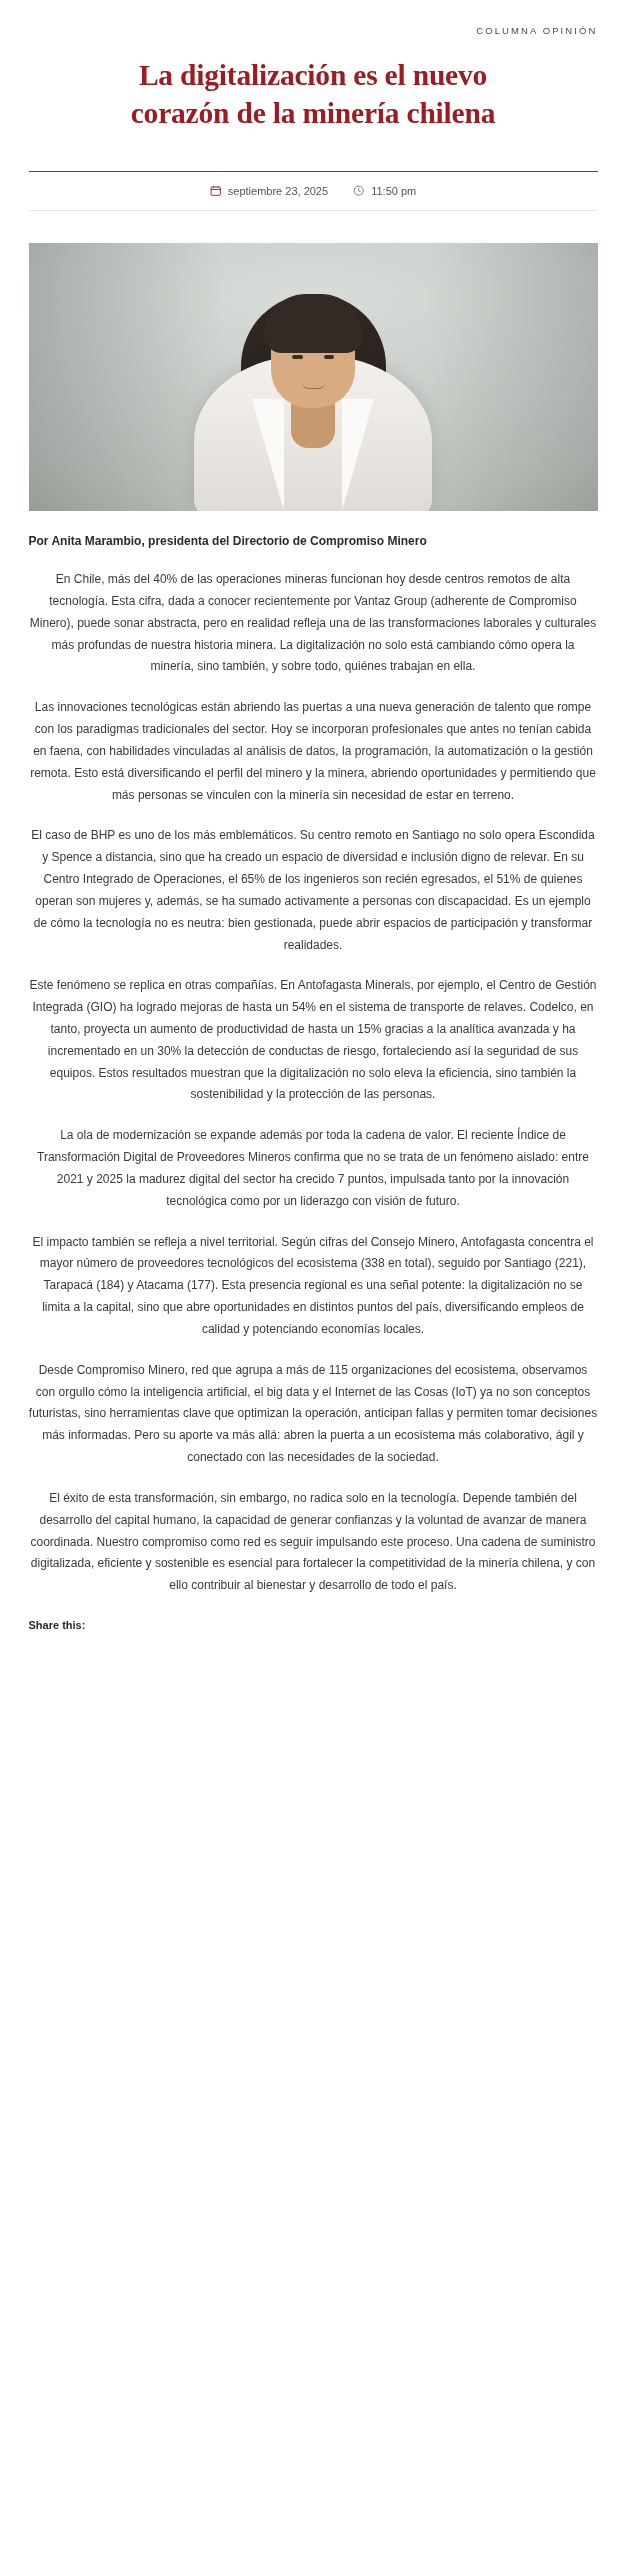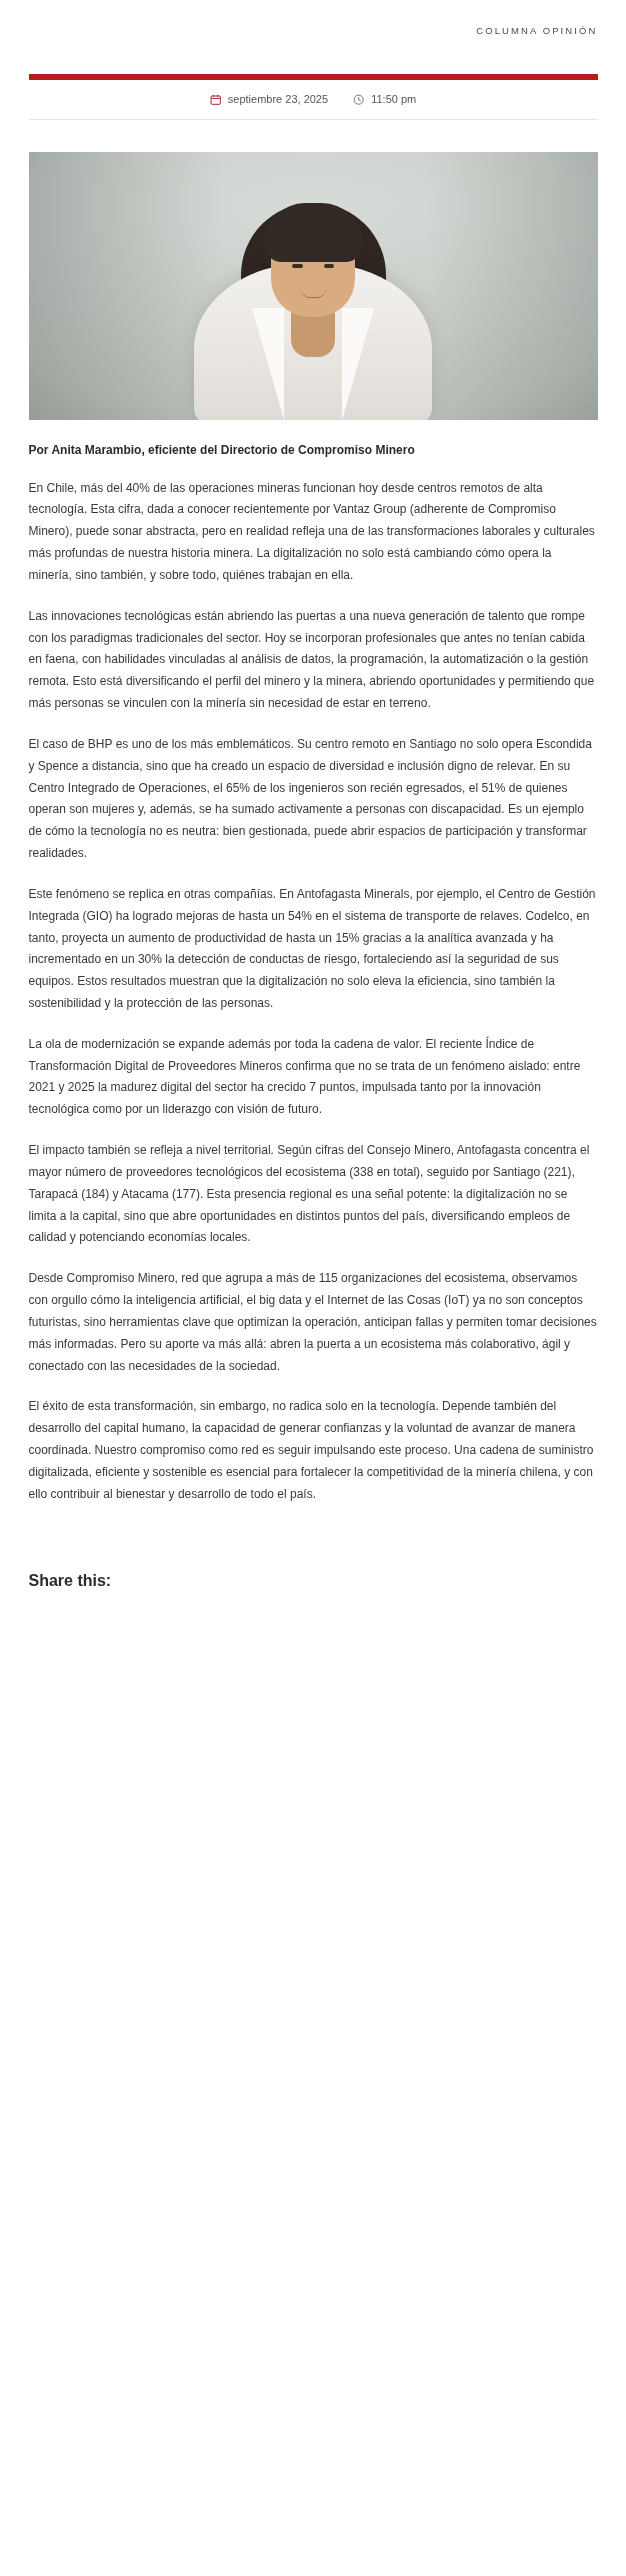--- a/index.html
+++ b/index.html
@@ -36,21 +36,21 @@
     font-family: "Liberation Serif", serif;
     font-size: 29.5px;
     line-height: 1.28;
     font-weight: 700;
     color: #9e1b21;
     letter-spacing: -0.2px;
   }
   .meta-wrap {
     margin-top: 38px;
     padding: 13.3px 0 13.3px 0;
-    border-top: 6px solid #b91c1c;
+    border-top: 1px solid #b91c1c;
     border-bottom: 1px solid #e6e6e6;
     display: flex;
     justify-content: center;
     align-items: center;
     gap: 25px;
   }
   .meta-item {
     display: flex;
     align-items: center;
     gap: 6.7px;
@@ -183,36 +183,37 @@
     font-size: 12px;
     font-weight: 700;
     color: #2b2b2b;
     line-height: 1.5;
   }
   .article p {
     margin: 19px 0 0 0;
     font-size: 12px;
     line-height: 1.82;
     color: #3a3a3a;
-    text-align: left;
+    text-align: center;
   }
   .share {
-    margin-top: 66px;
-    font-size: 16px;
+    margin-top: 22px;
+    font-size: 11px;
     font-weight: 700;
     color: #2b2b2b;
   }
 </style>
 </head>
 <body>
 
 <div class="page">
 
   <div class="kicker">COLUMNA OPINIÓN</div>
 
+  <h1 class="headline">La digitalización es el nuevo corazón de la minería chilena</h1>
 
   <div class="meta-wrap">
     <div class="meta-item">
       <span>
         <svg width="11.4" height="11.4" viewBox="0 0 16 16" fill="none" stroke="#9e1b21" stroke-width="1.3">
           <rect x="1.5" y="2.8" width="13" height="11.7" rx="1.4"></rect>
           <line x1="1.5" y1="6.2" x2="14.5" y2="6.2"></line>
           <line x1="4.8" y1="1.4" x2="4.8" y2="4"></line>
           <line x1="11.2" y1="1.4" x2="11.2" y2="4"></line>
         </svg>
@@ -240,21 +241,21 @@
     <div class="collar-r"></div>
     <div class="neck"></div>
     <div class="face"></div>
     <div class="hair-top"></div>
     <div class="eye-l"></div>
     <div class="eye-r"></div>
     <div class="smile"></div>
     <div class="vignette"></div>
   </div>
 
-  <div class="caption">Por Anita Marambio, eficiente del Directorio de Compromiso Minero</div>
+  <div class="caption">Por Anita Marambio, presidenta del Directorio de Compromiso Minero</div>
 
   <div class="article">
     <p>En Chile, más del 40% de las operaciones mineras funcionan hoy desde centros remotos de alta tecnología. Esta cifra, dada a conocer recientemente por Vantaz Group (adherente de Compromiso Minero), puede sonar abstracta, pero en realidad refleja una de las transformaciones laborales y culturales más profundas de nuestra historia minera. La digitalización no solo está cambiando cómo opera la minería, sino también, y sobre todo, quiénes trabajan en ella.</p>
     <p>Las innovaciones tecnológicas están abriendo las puertas a una nueva generación de talento que rompe con los paradigmas tradicionales del sector. Hoy se incorporan profesionales que antes no tenían cabida en faena, con habilidades vinculadas al análisis de datos, la programación, la automatización o la gestión remota. Esto está diversificando el perfil del minero y la minera, abriendo oportunidades y permitiendo que más personas se vinculen con la minería sin necesidad de estar en terreno.</p>
     <p>El caso de BHP es uno de los más emblemáticos. Su centro remoto en Santiago no solo opera Escondida y Spence a distancia, sino que ha creado un espacio de diversidad e inclusión digno de relevar. En su Centro Integrado de Operaciones, el 65% de los ingenieros son recién egresados, el 51% de quienes operan son mujeres y, además, se ha sumado activamente a personas con discapacidad. Es un ejemplo de cómo la tecnología no es neutra: bien gestionada, puede abrir espacios de participación y transformar realidades.</p>
     <p>Este fenómeno se replica en otras compañías. En Antofagasta Minerals, por ejemplo, el Centro de Gestión Integrada (GIO) ha logrado mejoras de hasta un 54% en el sistema de transporte de relaves. Codelco, en tanto, proyecta un aumento de productividad de hasta un 15% gracias a la analítica avanzada y ha incrementado en un 30% la detección de conductas de riesgo, fortaleciendo así la seguridad de sus equipos. Estos resultados muestran que la digitalización no solo eleva la eficiencia, sino también la sostenibilidad y la protección de las personas.</p>
     <p>La ola de modernización se expande además por toda la cadena de valor. El reciente Índice de Transformación Digital de Proveedores Mineros confirma que no se trata de un fenómeno aislado: entre 2021 y 2025 la madurez digital del sector ha crecido 7 puntos, impulsada tanto por la innovación tecnológica como por un liderazgo con visión de futuro.</p>
     <p>El impacto también se refleja a nivel territorial. Según cifras del Consejo Minero, Antofagasta concentra el mayor número de proveedores tecnológicos del ecosistema (338 en total), seguido por Santiago (221), Tarapacá (184) y Atacama (177). Esta presencia regional es una señal potente: la digitalización no se limita a la capital, sino que abre oportunidades en distintos puntos del país, diversificando empleos de calidad y potenciando economías locales.</p>
     <p>Desde Compromiso Minero, red que agrupa a más de 115 organizaciones del ecosistema, observamos con orgullo cómo la inteligencia artificial, el big data y el Internet de las Cosas (IoT) ya no son conceptos futuristas, sino herramientas clave que optimizan la operación, anticipan fallas y permiten tomar decisiones más informadas. Pero su aporte va más allá: abren la puerta a un ecosistema más colaborativo, ágil y conectado con las necesidades de la sociedad.</p>
     <p>El éxito de esta transformación, sin embargo, no radica solo en la tecnología. Depende también del desarrollo del capital humano, la capacidad de generar confianzas y la voluntad de avanzar de manera coordinada. Nuestro compromiso como red es seguir impulsando este proceso. Una cadena de suministro digitalizada, eficiente y sostenible es esencial para fortalecer la competitividad de la minería chilena, y con ello contribuir al bienestar y desarrollo de todo el país.</p>

